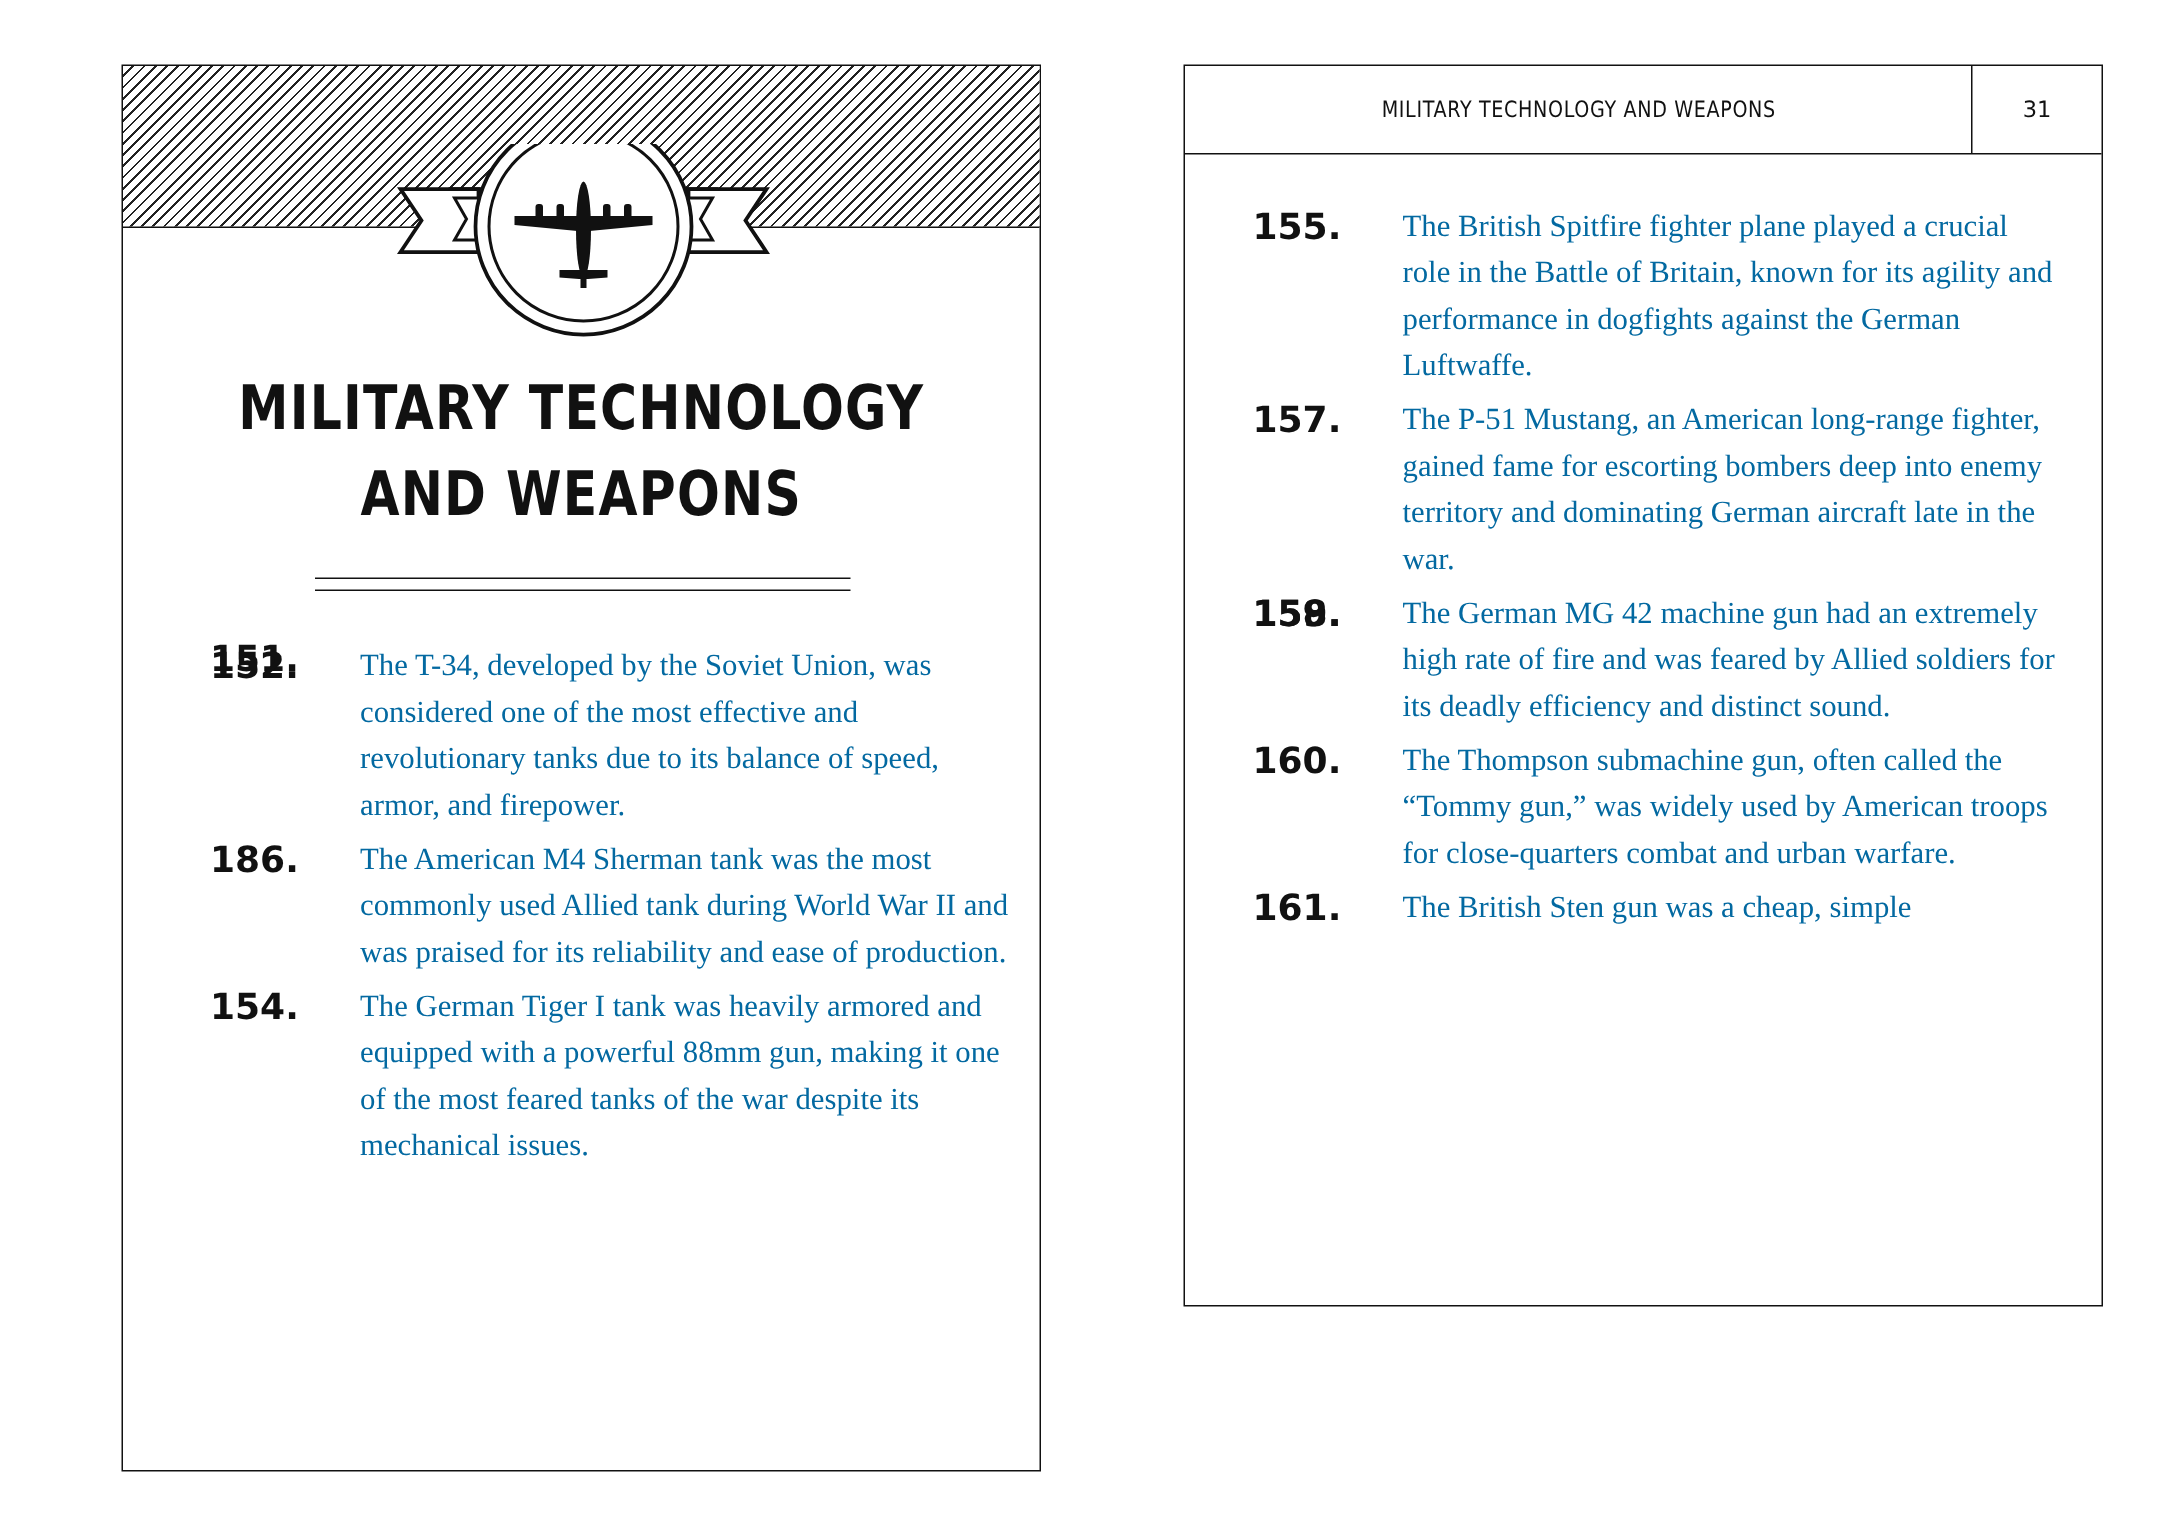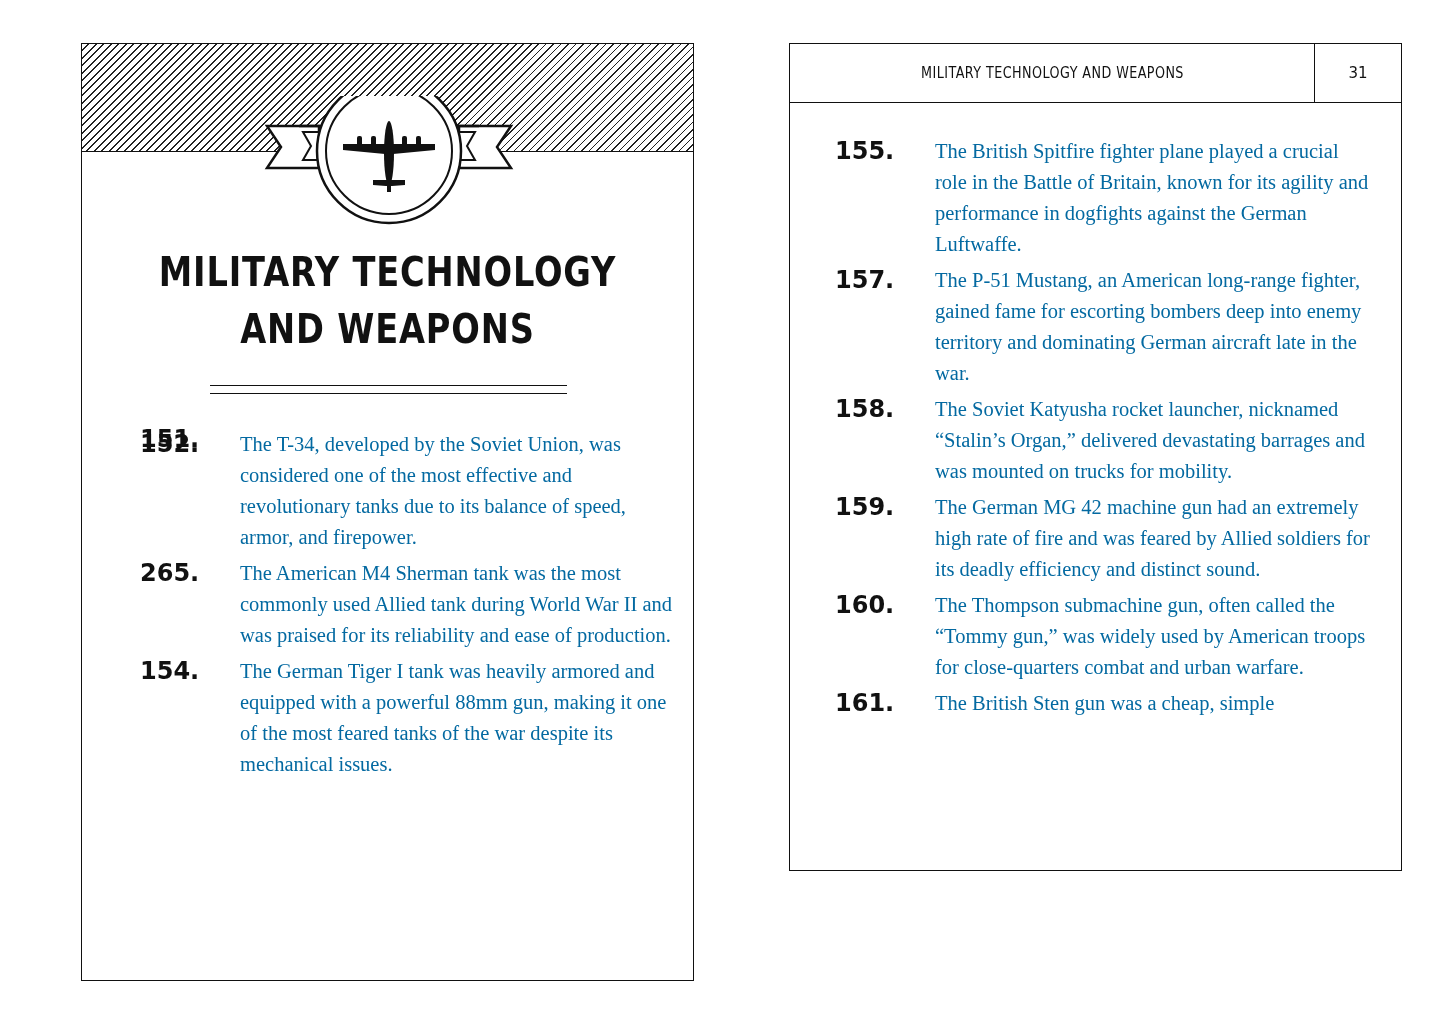--- a/index.html
+++ b/index.html
@@ -89,21 +89,21 @@
 
   <div class="facts" id="left-facts">
     <div class="fact">
       <span class="fact-num">151.</span>
     </div>
     <div class="fact">
       <span class="fact-num">152.</span>
       <div class="fact-text">The T-34, developed by the Soviet Union, was considered one of the most effective and revolutionary tanks due to its balance of speed, armor, and firepower.</div>
     </div>
     <div class="fact">
-      <span class="fact-num">265.</span>
+      <span class="fact-num">186.</span>
       <div class="fact-text">The American M4 Sherman tank was the most commonly used Allied tank during World War II and was praised for its reliability and ease of production.</div>
     </div>
     <div class="fact">
       <span class="fact-num">154.</span>
       <div class="fact-text">The German Tiger I tank was heavily armored and equipped with a powerful 88mm gun, making it one of the most feared tanks of the war despite its mechanical issues.</div>
     </div>
   </div>
 </div>
 
 <div class="page" id="right-page">
@@ -116,21 +116,20 @@
     <div class="fact">
       <span class="fact-num">155.</span>
       <div class="fact-text">The British Spitfire fighter plane played a crucial role in the Battle of Britain, known for its agility and performance in dogfights against the German Luftwaffe.</div>
     </div>
     <div class="fact">
       <span class="fact-num">157.</span>
       <div class="fact-text">The P-51 Mustang, an American long-range fighter, gained fame for escorting bombers deep into enemy territory and dominating German aircraft late in the war.</div>
     </div>
     <div class="fact">
       <span class="fact-num">158.</span>
-      <div class="fact-text">The Soviet Katyusha rocket launcher, nicknamed “Stalin’s Organ,” delivered devastating barrages and was mounted on trucks for mobility.</div>
     </div>
     <div class="fact">
       <span class="fact-num">159.</span>
       <div class="fact-text">The German MG 42 machine gun had an extremely high rate of fire and was feared by Allied soldiers for its deadly efficiency and distinct sound.</div>
     </div>
     <div class="fact">
       <span class="fact-num">160.</span>
       <div class="fact-text">The Thompson submachine gun, often called the “Tommy gun,” was widely used by American troops for close-quarters combat and urban warfare.</div>
     </div>
     <div class="fact">

